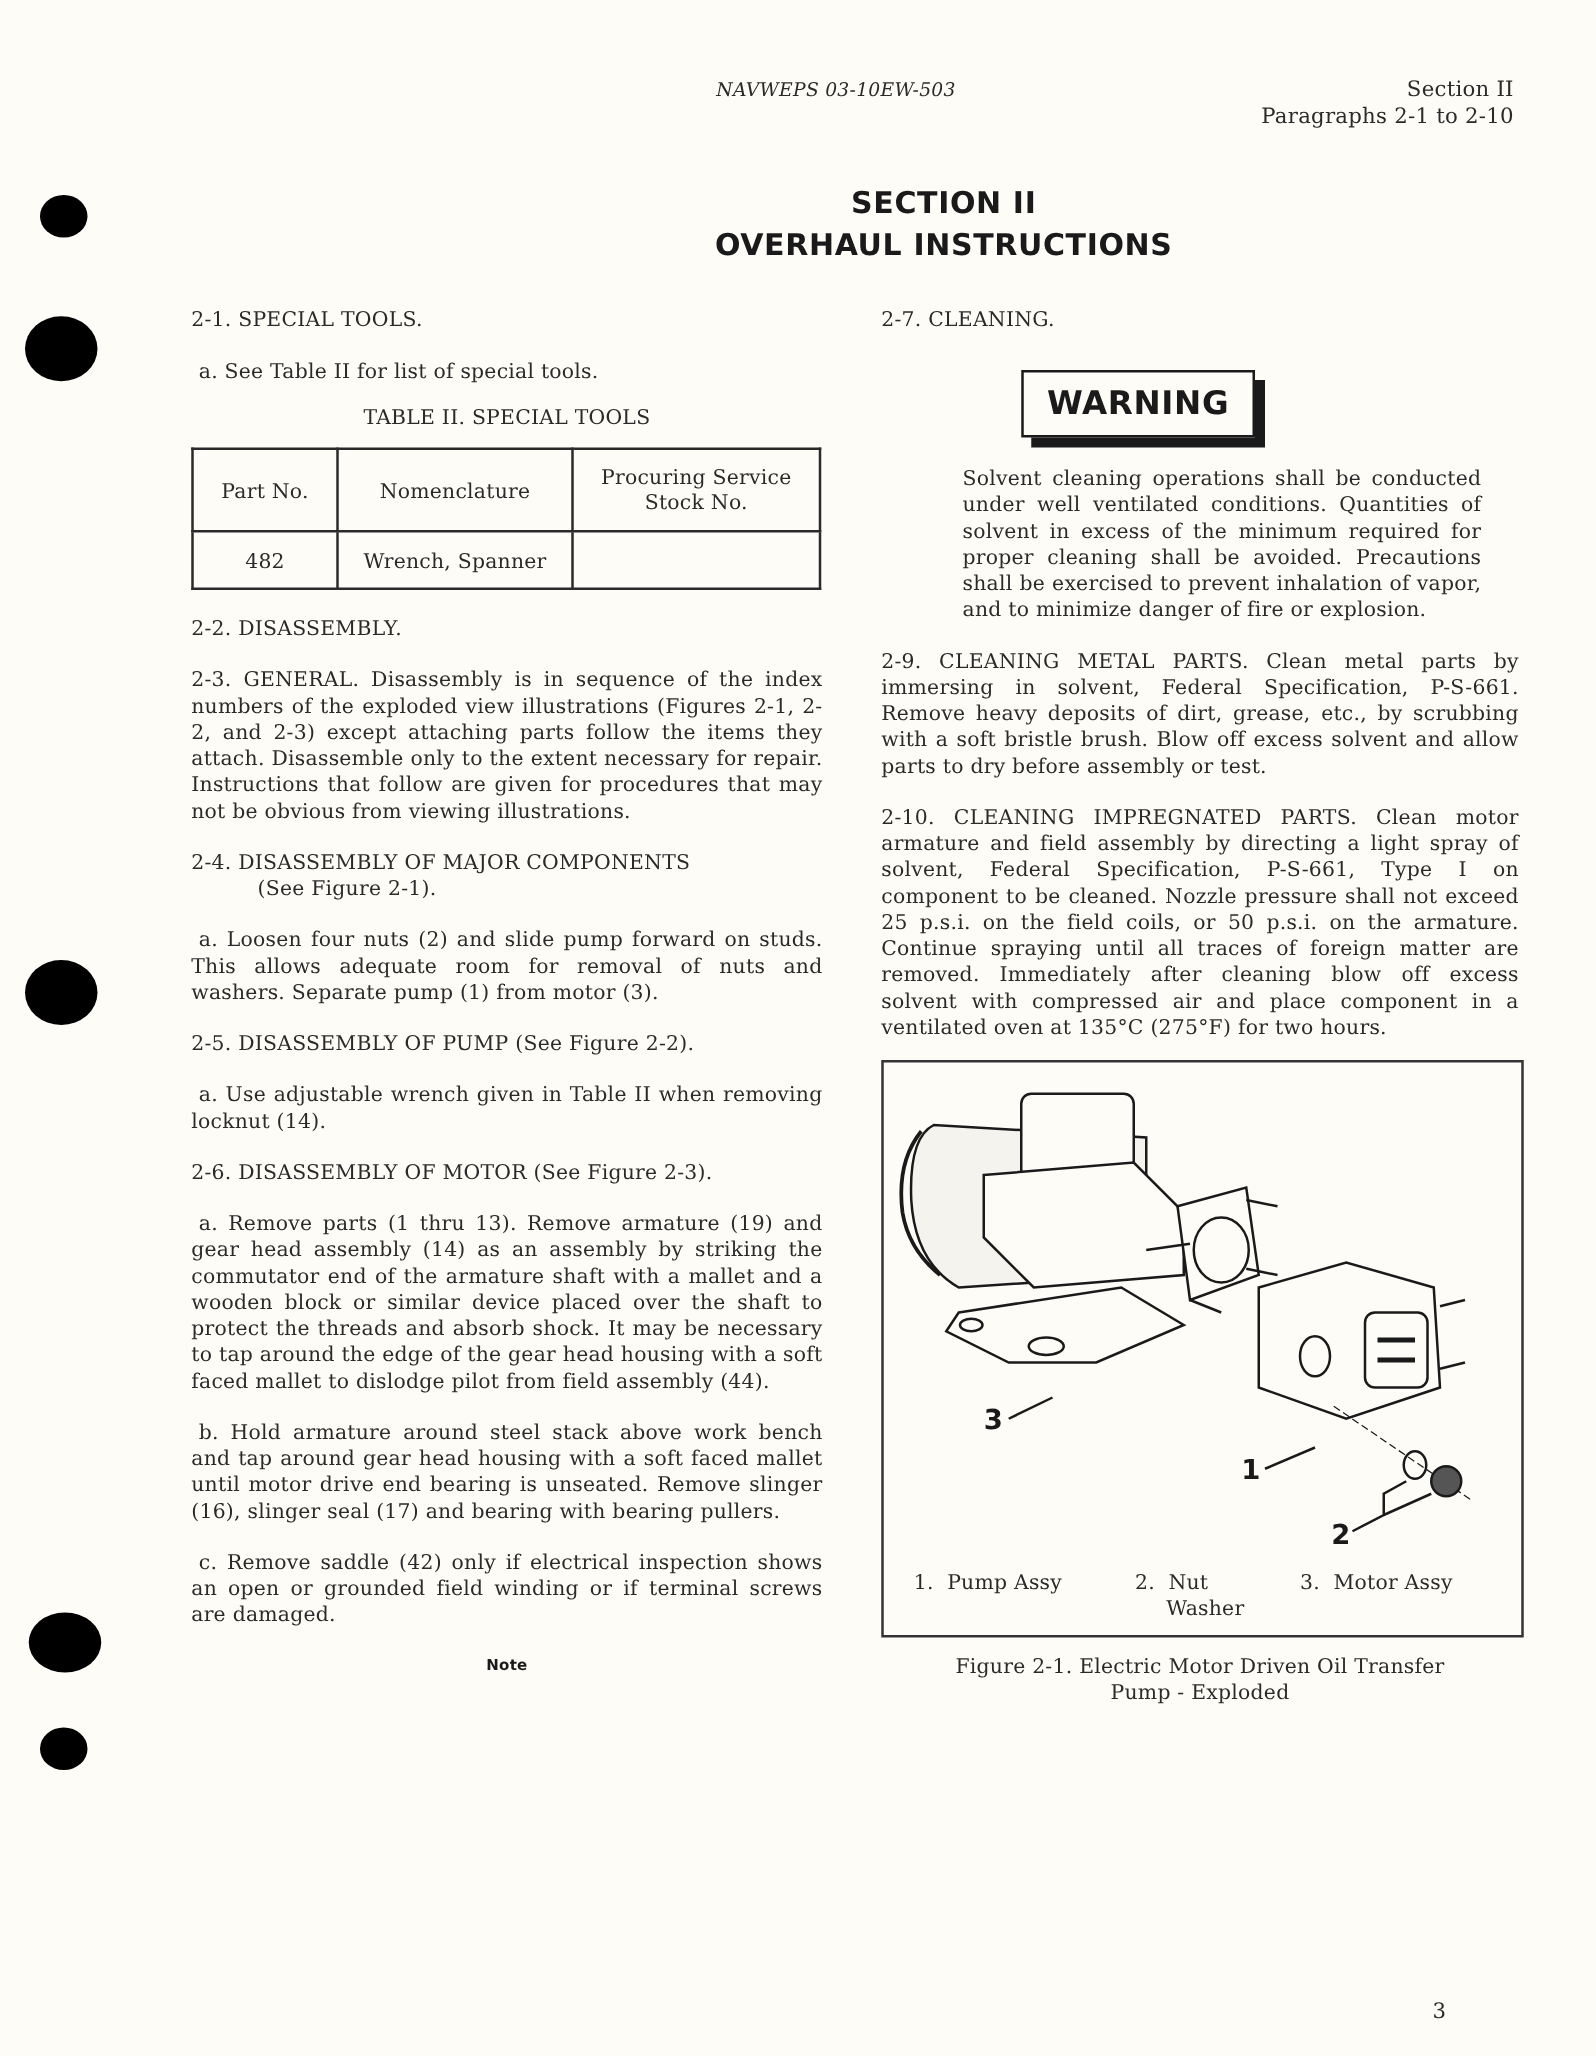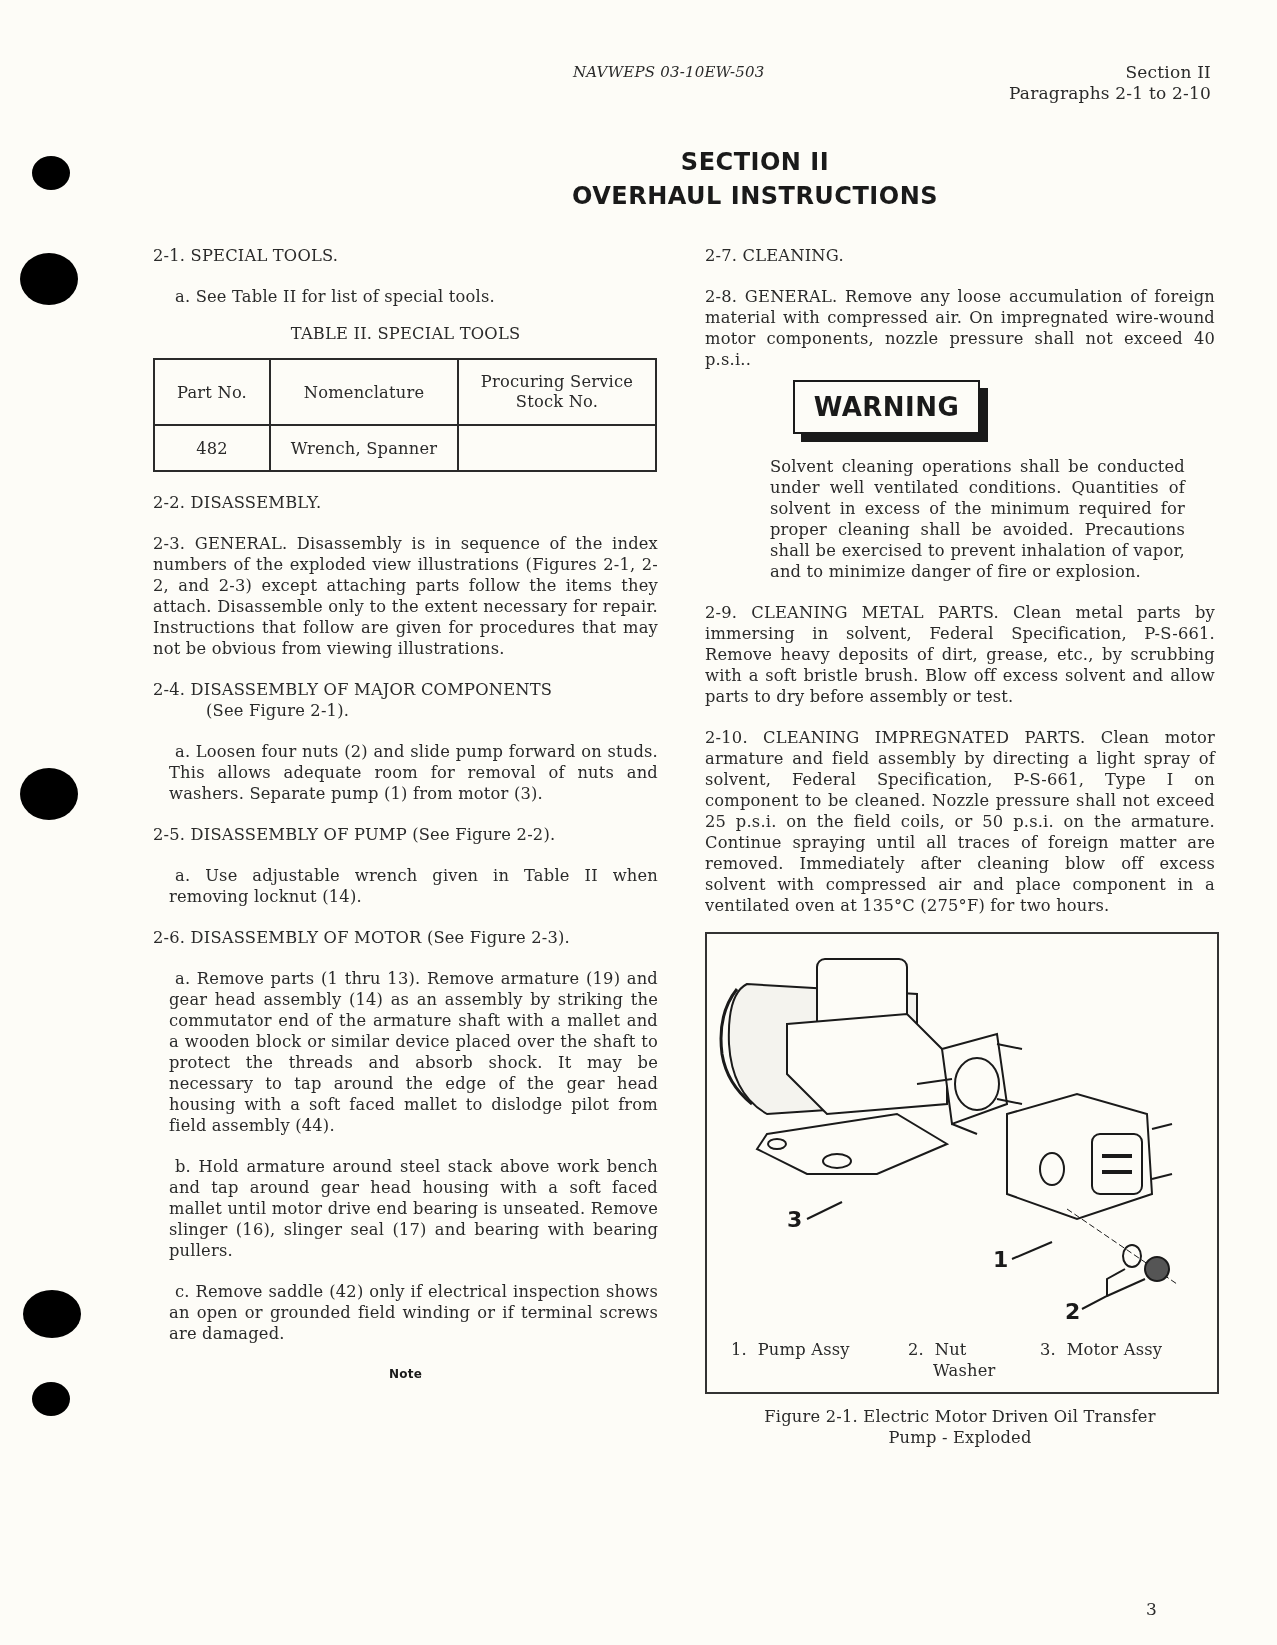--- a/index.html
+++ b/index.html
@@ -14,29 +14,29 @@
   .hdr-right { right:66px; top:62px; text-align:right; font-size:17px; line-height:21px; }
   .title { left:0; width:1510px; text-align:center; font-family:"DejaVu Sans","Liberation Sans",sans-serif; font-weight:bold; font-size:24px; letter-spacing:0.5px; color:#1a1a1a; }
   .t1 { top:148px; }
   .t2 { top:182px; }
   .col { position:absolute; width:505px; }
   .colL { left:153px; }
   .colR { left:705px; width:510px; }
   p { margin:0; text-align:justify; }
   .gap { height:20px; }
   .gap-sm { height:16px; }
-  .sub { text-indent:6px;margin-left:16px; }
+  .sub { text-indent:6px; }
   .center { text-align:center; }
   table.tools { border-collapse:collapse; width:504px; margin-top:14px; }
   table.tools td, table.tools th { border:2px solid #2a2a2a; font-weight:normal; text-align:center; vertical-align:middle; padding:0 4px; }
   table.tools th { height:64px; }
   table.tools td { height:44px; }
   .note-title { font-family:"DejaVu Sans","Liberation Sans",sans-serif; font-weight:bold; font-size:12px; text-align:center; color:#1a1a1a; }
   .note-body { padding-left:70px; padding-right:85px; }
-  .warn-wrap { position:relative; width:195px; height:62px; margin:10px 0 0 88px; }
+  .warn-wrap { position:relative; width:195px; height:62px; margin:10px 0 0 112px; }
   .warn-shadow { position:absolute; left:8px; top:8px; width:187px; height:54px; background:#1a1a1a; transform:skewX(0deg); }
   .warn-box { position:absolute; left:0; top:0; width:183px; height:50px; background:#fdfcf7; border:2px solid #1a1a1a; display:flex; align-items:center; justify-content:center;
     font-family:"DejaVu Sans","Liberation Sans",sans-serif; font-weight:bold; font-size:26px; letter-spacing:0.5px; color:#1a1a1a; }
   .warn-body { padding-left:65px; padding-right:30px; margin-top:14px; }
   .figure-box { position:relative; width:510px; height:458px; border:2px solid #333; margin-top:16px; }
   .fig-legend { position:absolute; left:0; right:0; top:405px; font-size:16.3px; }
   .fig-legend span { position:absolute; }
   .fig-caption { text-align:center; margin-top:12px; }
   .hole { position:absolute; background:#000; border-radius:50%; }
   .page-num { right:120px; top:1599px; font-size:17px; }
@@ -103,21 +103,20 @@
   <div class="gap"></div>
   <p class="sub">c.  Remove saddle (42) only if electrical inspection shows an open or grounded field winding or if terminal screws are damaged.</p>
   <div class="gap"></div>
   <div class="note-title">Note</div>
   <div class="gap"></div>
 </div>
 
 <div class="col colR serif" style="top:245px;">
   <p>2-7.  CLEANING.</p>
   <div class="gap"></div>
-  <p>2-8. GENERAL. Remove any loose accumulation of foreign material with compressed air. On impregnated wire-wound motor components, nozzle pressure shall not exceed 40 p.s.i..</p>
   <div class="warn-wrap">
     <div class="warn-shadow"></div>
     <div class="warn-box">WARNING</div>
   </div>
   <p class="warn-body">Solvent cleaning operations shall be conducted under well ventilated conditions. Quantities of solvent in excess of the minimum required for proper cleaning shall be avoided. Precautions shall be exercised to prevent inhalation of vapor, and to minimize danger of fire or explosion.</p>
   <div class="gap"></div>
   <p>2-9. CLEANING METAL PARTS. Clean metal parts by immersing in solvent, Federal Specification, P-S-661. Remove heavy deposits of dirt, grease, etc., by scrubbing with a soft bristle brush. Blow off excess solvent and allow parts to dry before assembly or test.</p>
   <div class="gap"></div>
   <p>2-10. CLEANING IMPREGNATED PARTS. Clean motor armature and field assembly by directing a light spray of solvent, Federal Specification, P-S-661, Type I on component to be cleaned. Nozzle pressure shall not exceed 25 p.s.i. on the field coils, or 50 p.s.i. on the armature. Continue spraying until all traces of foreign matter are removed. Immediately after cleaning blow off excess solvent with compressed air and place component in a ventilated oven at 135°C (275°F) for two hours.</p>
 

